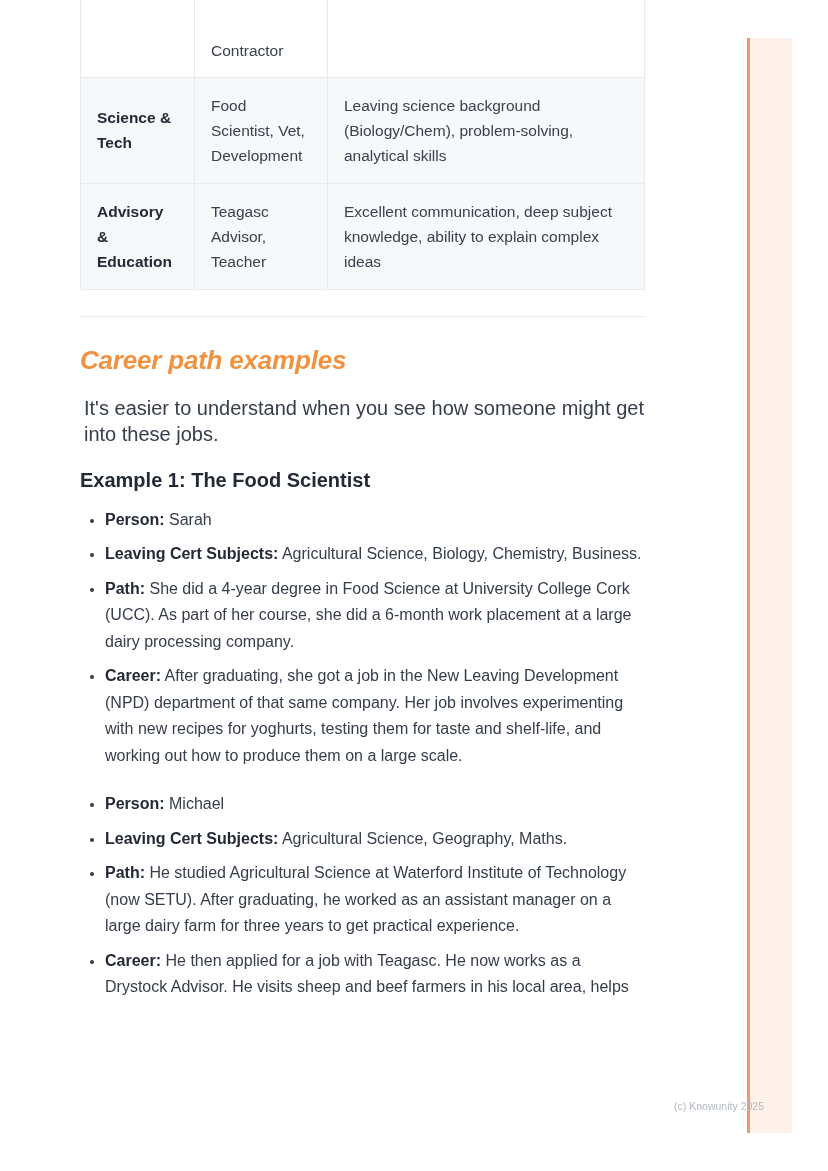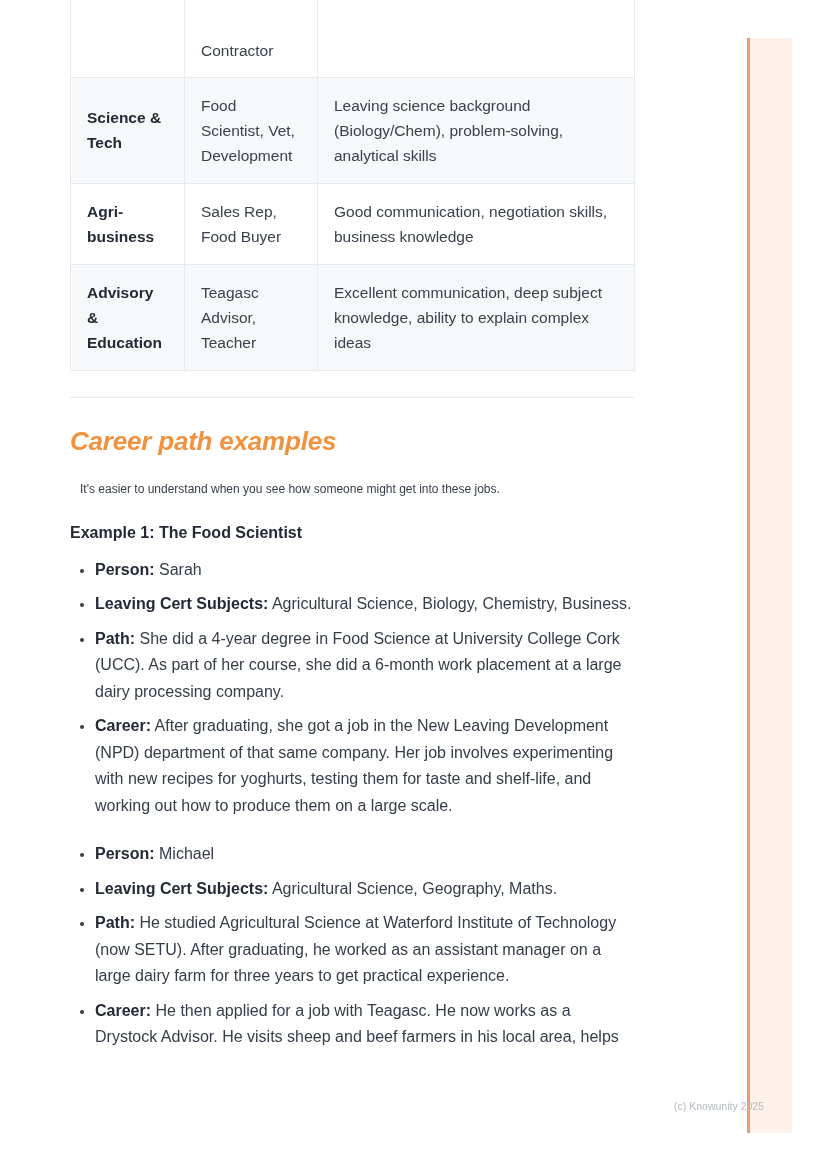--- a/index.html
+++ b/index.html
@@ -19,21 +19,21 @@
     width: 45px; height: 1095px;
     display: flex;
     z-index: 1;
   }
   .side-strip .strip-line { width: 3px; background: #ea9b70; }
   .side-strip .strip-fill { flex: 1; background: #fdf1e9; }
 
   
   .content {
     position: absolute;
-    left: 70px; top: 0;
+    left: 80px; top: 0;
     width: 564px;
     z-index: 2;
   }
 
   
   table.career-table {
     border-collapse: collapse;
     width: 564px;
     font-size: 15.5px;
     line-height: 25px;
@@ -66,28 +66,28 @@
   h2.section-heading {
     color: #f0923f;
     font-size: 26px;
     font-weight: 700;
     letter-spacing: -0.2px;
     margin: 28px 0 19px 0;
     font-style: italic;
   }
 
   p.intro {
-    font-size: 12px;
+    font-size: 20px;
     line-height: 26px;
     text-align: justify;
-    margin: 0 0 22px 10px;
+    margin: 0 0 22px 4px;
   }
 
   h3.example-title {
-    font-size: 16px;
+    font-size: 20px;
     font-weight: 700;
     color: #232a36;
     margin: 22px 0 15px 0;
   }
 
   ul.example-list {
     margin: 0 0 22px 0;
     padding-left: 25px;
     list-style: disc outside;
   }
@@ -129,25 +129,20 @@
       <tr class="partial-row">
         <td class="cat-cell"></td>
         <td>Contractor</td>
         <td></td>
       </tr>
       <tr class="row-gray">
         <td class="cat-cell">Science &amp; Tech</td>
         <td>Food Scientist, Vet, Development</td>
         <td>Leaving science background (Biology/Chem), problem-solving, analytical skills</td>
       </tr>
-      <tr>
-        <td class="cat-cell">Agri-business</td>
-        <td>Sales Rep, Food Buyer</td>
-        <td>Good communication, negotiation skills, business knowledge</td>
-      </tr>
       <tr class="row-gray">
         <td class="cat-cell">Advisory &amp; Education</td>
         <td>Teagasc Advisor, Teacher</td>
         <td>Excellent communication, deep subject knowledge, ability to explain complex ideas</td>
       </tr>
     </tbody>
   </table>
 
   <hr class="section-rule">
 

